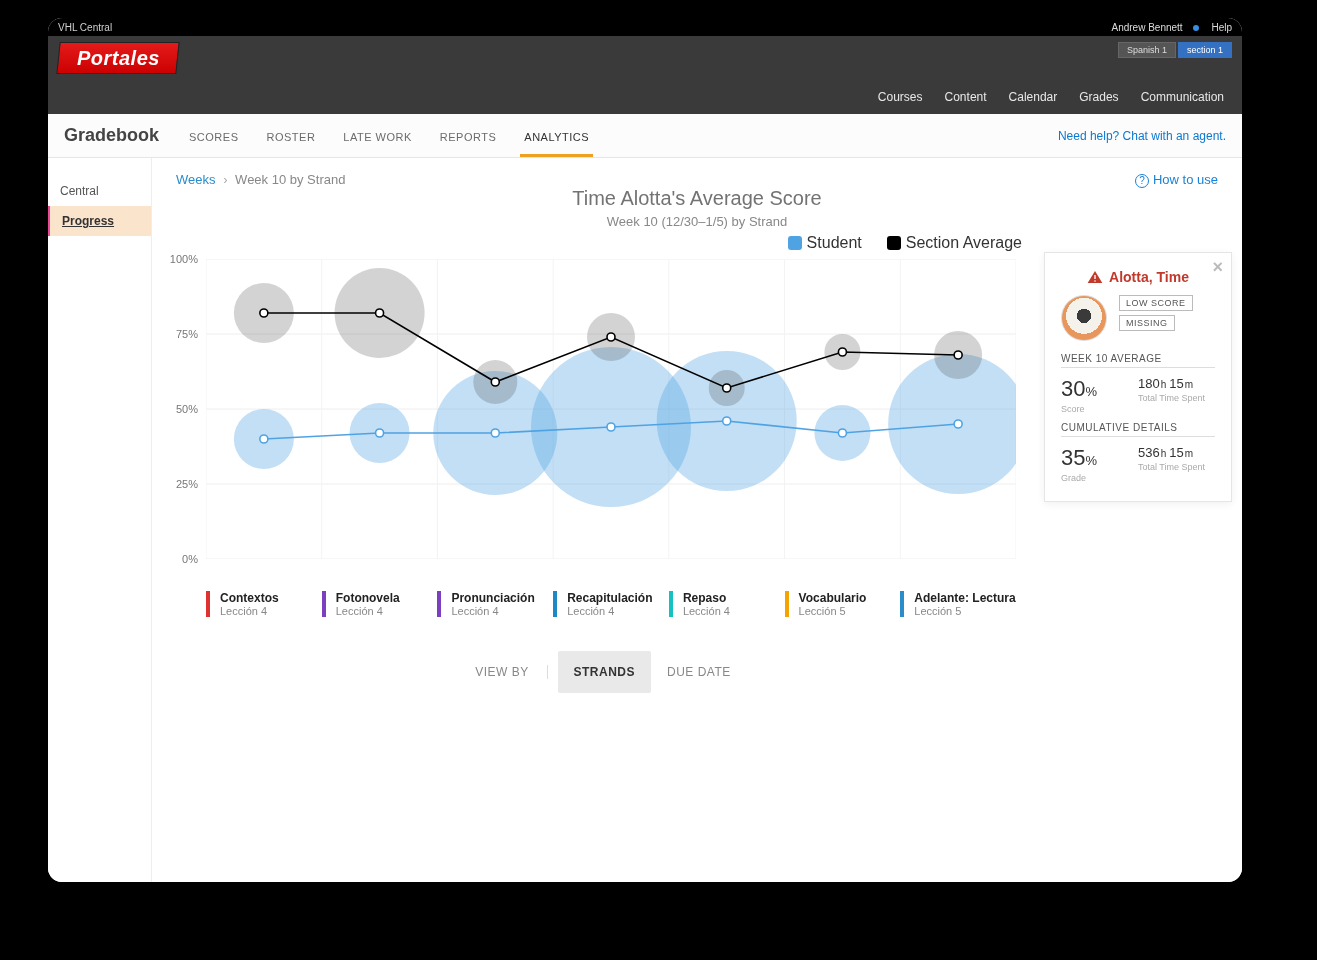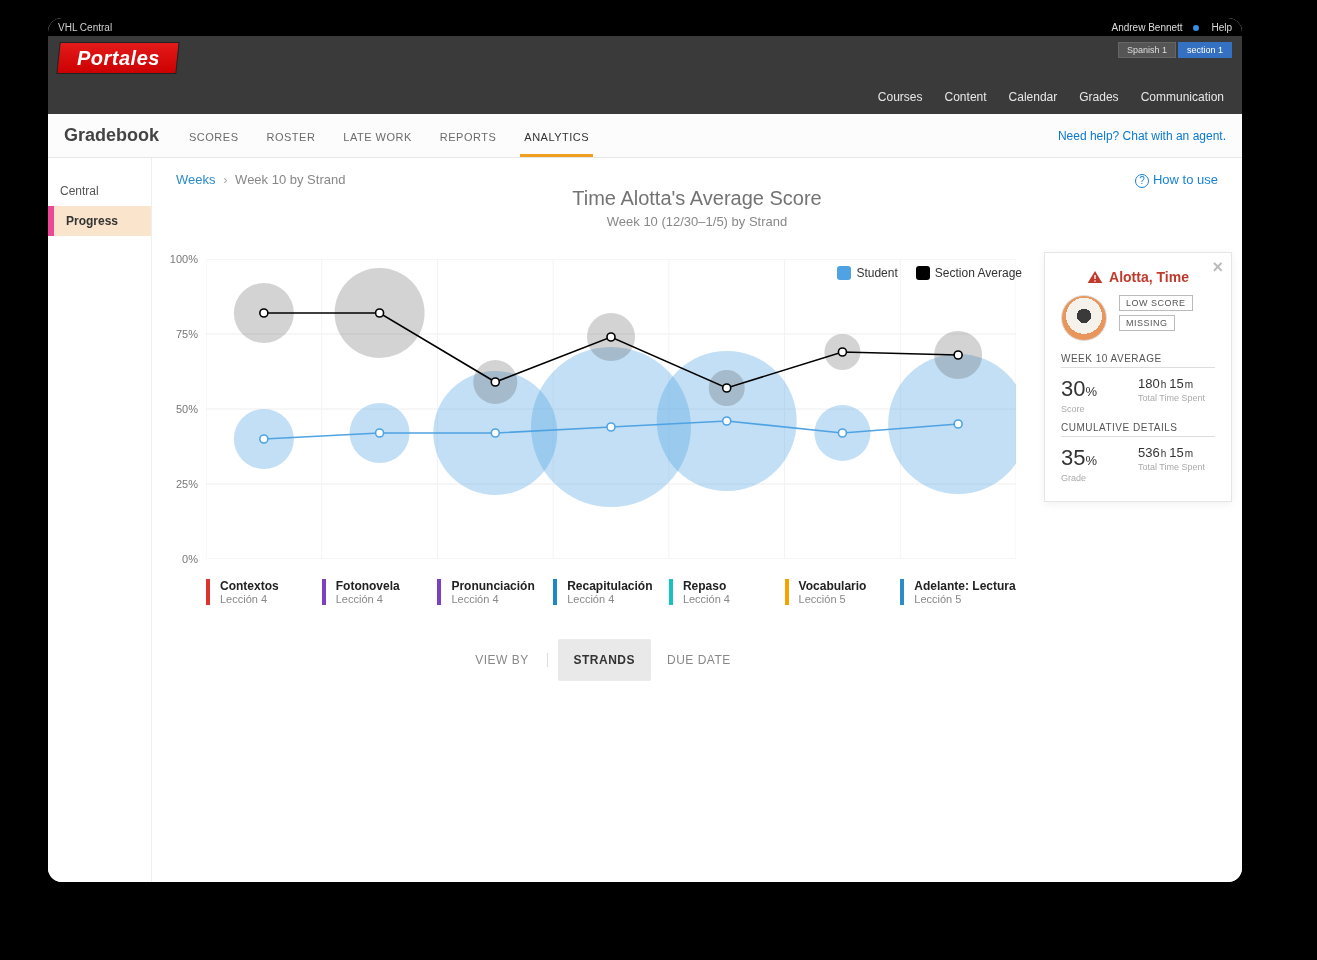--- a/index.html
+++ b/index.html
@@ -90,52 +90,52 @@
     display:flex;
     height: calc(100% - 18px - 78px - 44px);
     background:#fff;
   }
   .sidebar {
     width: 104px;
     border-right:1px solid #eee;
     padding-top:18px;
   }
   .side-item { font-size:12px; color:#555; padding:8px 12px; cursor:pointer; }
-  .side-item.active { color:#333; font-weight:600; background:#fbe4cc; border-left:6px solid #ec4899; }
+  .side-item.active { color:#333; font-weight:600; background:#fbe4cc; border-left:2px solid #ec4899;text-decoration:underline; }
 
   .content {
     flex:1; position:relative; padding: 14px 24px;
     overflow:hidden;
   }
 
   .breadcrumb { font-size:13px; color:#888; }
   .breadcrumb a { color:#2a8cc9; text-decoration:none; cursor:pointer; }
   .breadcrumb .chev { margin:0 4px; color:#aaa; }
   .howto { position:absolute; right:24px; top:14px; color:#1a82d6; font-size:13px; cursor:pointer; }
   .howto .q { display:inline-block; width:14px; height:14px; border:1.5px solid #1a82d6; border-radius:50%; text-align:center; line-height:12px; font-size:10px; margin-right:4px; }
 
   .chart-title { text-align:center; font-size:20px; color:#737373; font-weight:400; }
   .chart-subtitle { text-align:center; font-size:13px; color:#888; margin-top:4px; }
 
-  .legend { position:absolute; top:76px; right:220px; font-size:12px; color:#333; display:flex; gap:18px;margin-top:32px; }
+  .legend { position:absolute; top:76px; right:220px; font-size:16px; color:#333; display:flex; gap:25px; }
   .legend .swatch { display:inline-block; width:14px; height:14px; border-radius:3px; vertical-align:middle; margin-right:5px; position:relative; top:-1px;}
   .sw-student { background:#4fa3e3; }
   .sw-section { background:#000; }
 
   .chart-area {
     position:relative;
     margin-top: 30px;
     margin-left: 30px;
     width: 810px;
     height: 300px;
   }
   .plot { width:100%; height:100%; }
   .ylabel { position:absolute; right:100%; margin-right:8px; font-size:11px; color:#777; transform:translateY(-50%); }
 
-  .xcats { display:flex; width:810px; margin-left:30px; margin-top:20px; }
+  .xcats { display:flex; width:810px; margin-left:30px; margin-top:32px; }
   .xcat { flex:1; padding-left:10px; border-left:4px solid; }
   .xcat .nm { font-size:12px; font-weight:700; color:#222; white-space:nowrap; }
   .xcat .sub { font-size:11px; color:#888; white-space:nowrap;}
 
   .viewby-row { width:810px; margin-left:30px; margin-top:34px; text-align:center; font-size:12px; color:#888; letter-spacing:0.5px; }
   .viewby-row .lbl { margin-right:14px; }
   .toggle { display:inline-flex; }
   .toggle span { padding:14px 16px; cursor:pointer; }
   .toggle span.active { background:#e9e9e9; color:#333; font-weight:700; border-radius:2px; }
 

